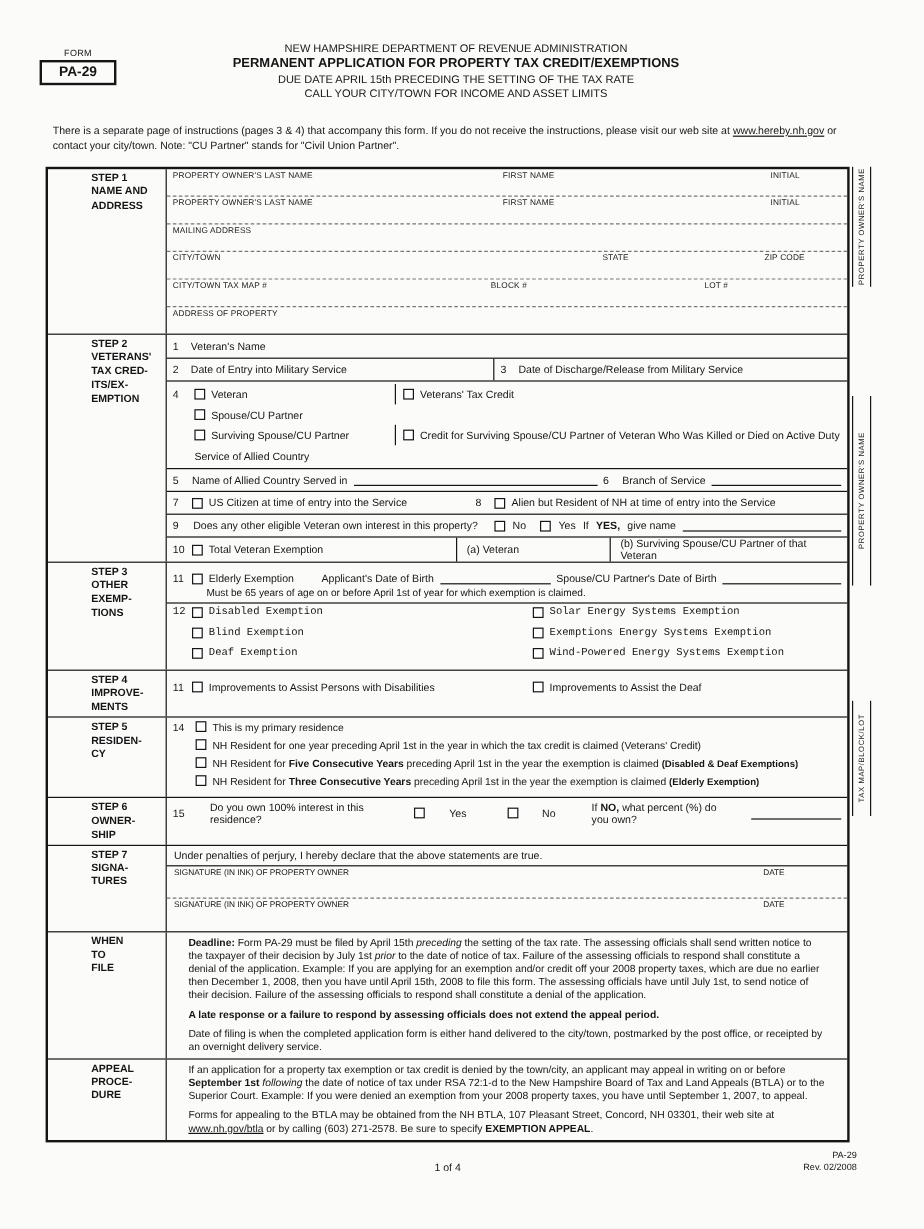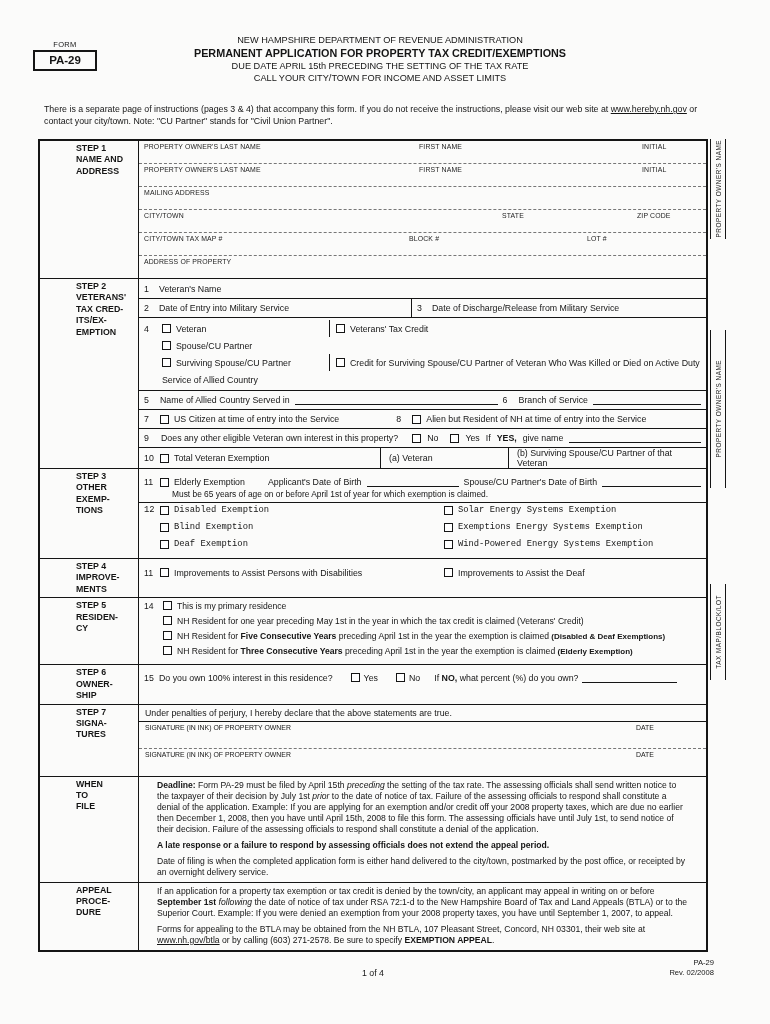--- a/index.html
+++ b/index.html
@@ -55,21 +55,21 @@
   .cbl3{display:flex;align-items:flex-start;height:17px;font-family:Liberation Mono, monospace;}
   .lhalf{display:flex;align-items:center;gap:5px;flex:0 0 300px;}
   .rhalf{display:flex;align-items:center;gap:5px;}
   
   .s4-line{display:flex;align-items:center;height:27px;font-size:8.8px;padding:0 5px;}
   
   .s5-block{font-size:8.6px;padding:3px 5px;}
   .s5-line{display:flex;align-items:flex-start;height:15px;gap:5px;}
   .n14{width:14px;flex:none;}
   
-  .s6-line{display:flex;align-items:center;height:25px;gap:4px;font-size:8.8px;padding:0 5px;}
+  .s6-line{display:flex;align-items:center;height:25px;gap:20px;font-size:8.8px;padding:0 5px;}
   
   .decl{font-size:8.8px;padding:3px 6px;border-bottom:1px solid #151515;}
   .sig-row{position:relative;height:27px;border-bottom:1px dashed #777;}
   .sig-row.last{border-bottom:0;}
   .sig-label{position:absolute;left:6px;top:2px;font-size:6.9px;}
   .date-label{position:absolute;left:497px;top:2px;font-size:6.9px;}
   
   .para-cell{font-size:8.6px;line-height:1.28;padding:3px 6px 4px;}
   .para-cell p{margin:0 12px 5px;}
   .para-cell p:last-child{margin-bottom:0;}
@@ -322,21 +322,21 @@
       <div class="content-cell">
         <div class="s5-block">
           <div class="s5-line">
             <span class="n14">14</span>
             <span class="cb"></span>
             <span>This is my primary residence</span>
           </div>
           <div class="s5-line">
             <span class="n14"></span>
             <span class="cb"></span>
-            <span>NH Resident for one year preceding May 1st in the year in which the tax credit is claimed (Veterans' Credit)</span>
+            <span>NH Resident for one year preceding April 1st in the year in which the tax credit is claimed (Veterans' Credit)</span>
           </div>
           <div class="s5-line">
             <span class="n14"></span>
             <span class="cb"></span>
             <span>
               <span>NH Resident for </span><span class="bold">Five Consecutive Years</span><span> preceding April 1st in the year the exemption is claimed </span><span class="bold" style="font-size:8px">(Disabled &amp; Deaf Exemptions)</span>
             </span>
           </div>
           <div class="s5-line">
             <span class="n14"></span>

